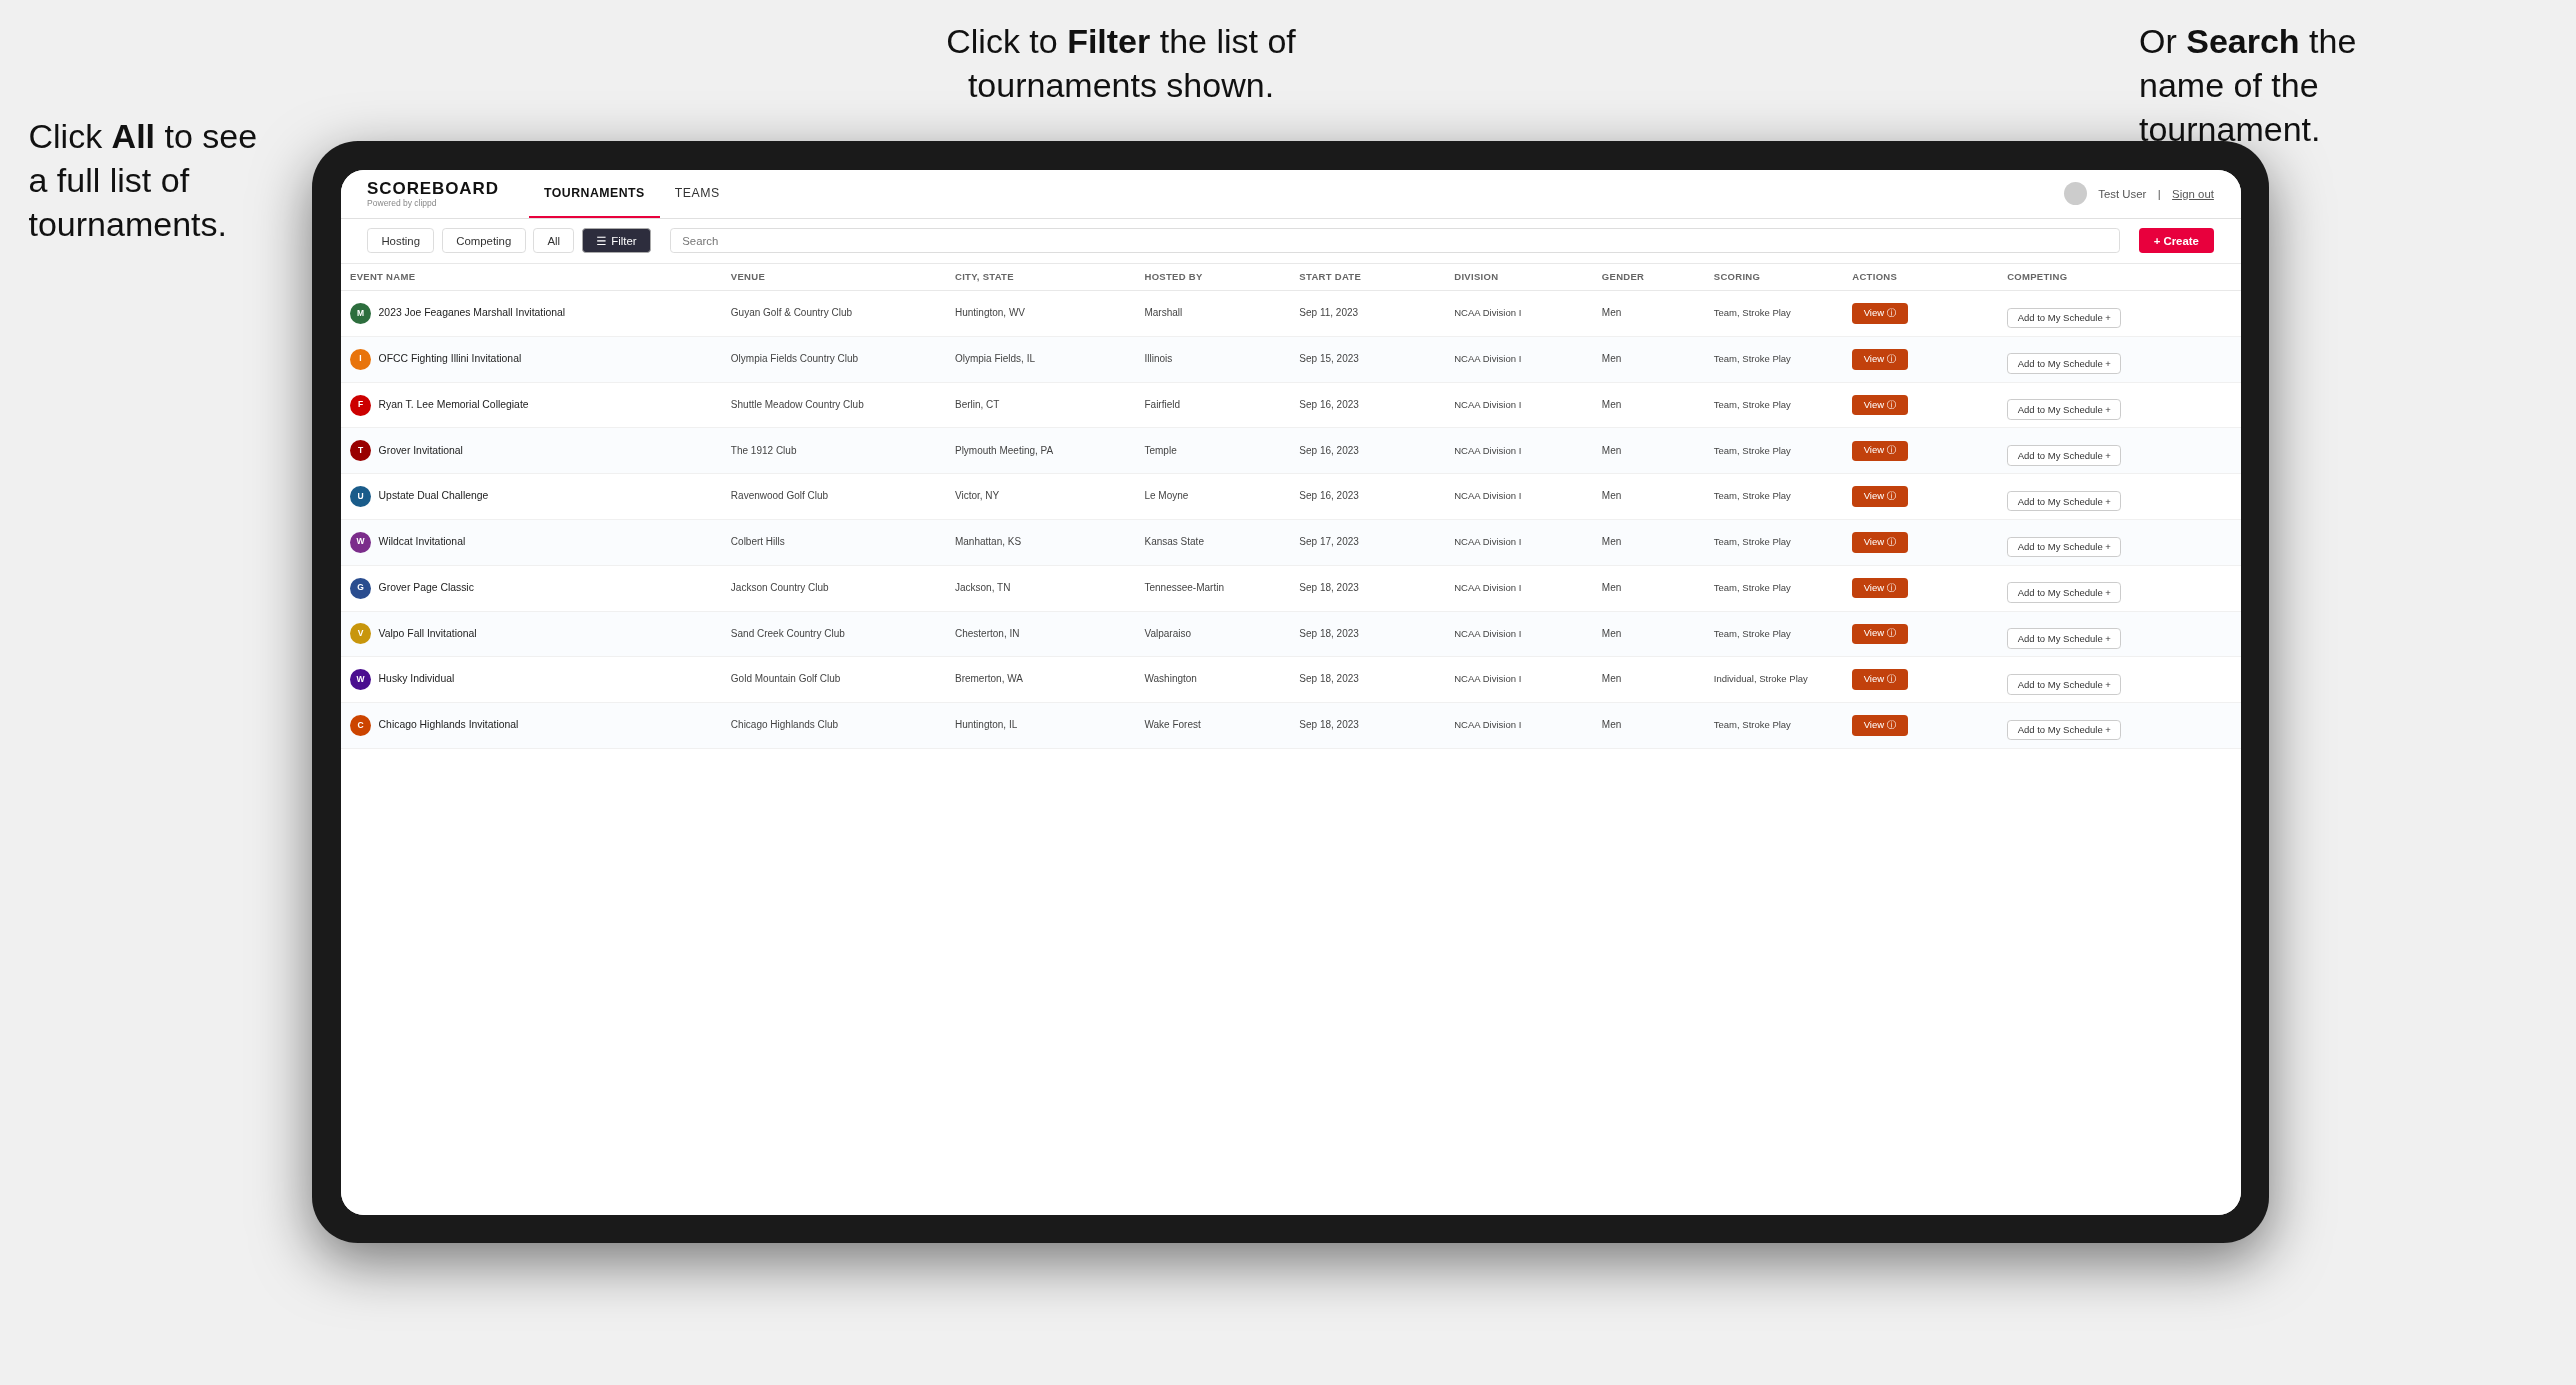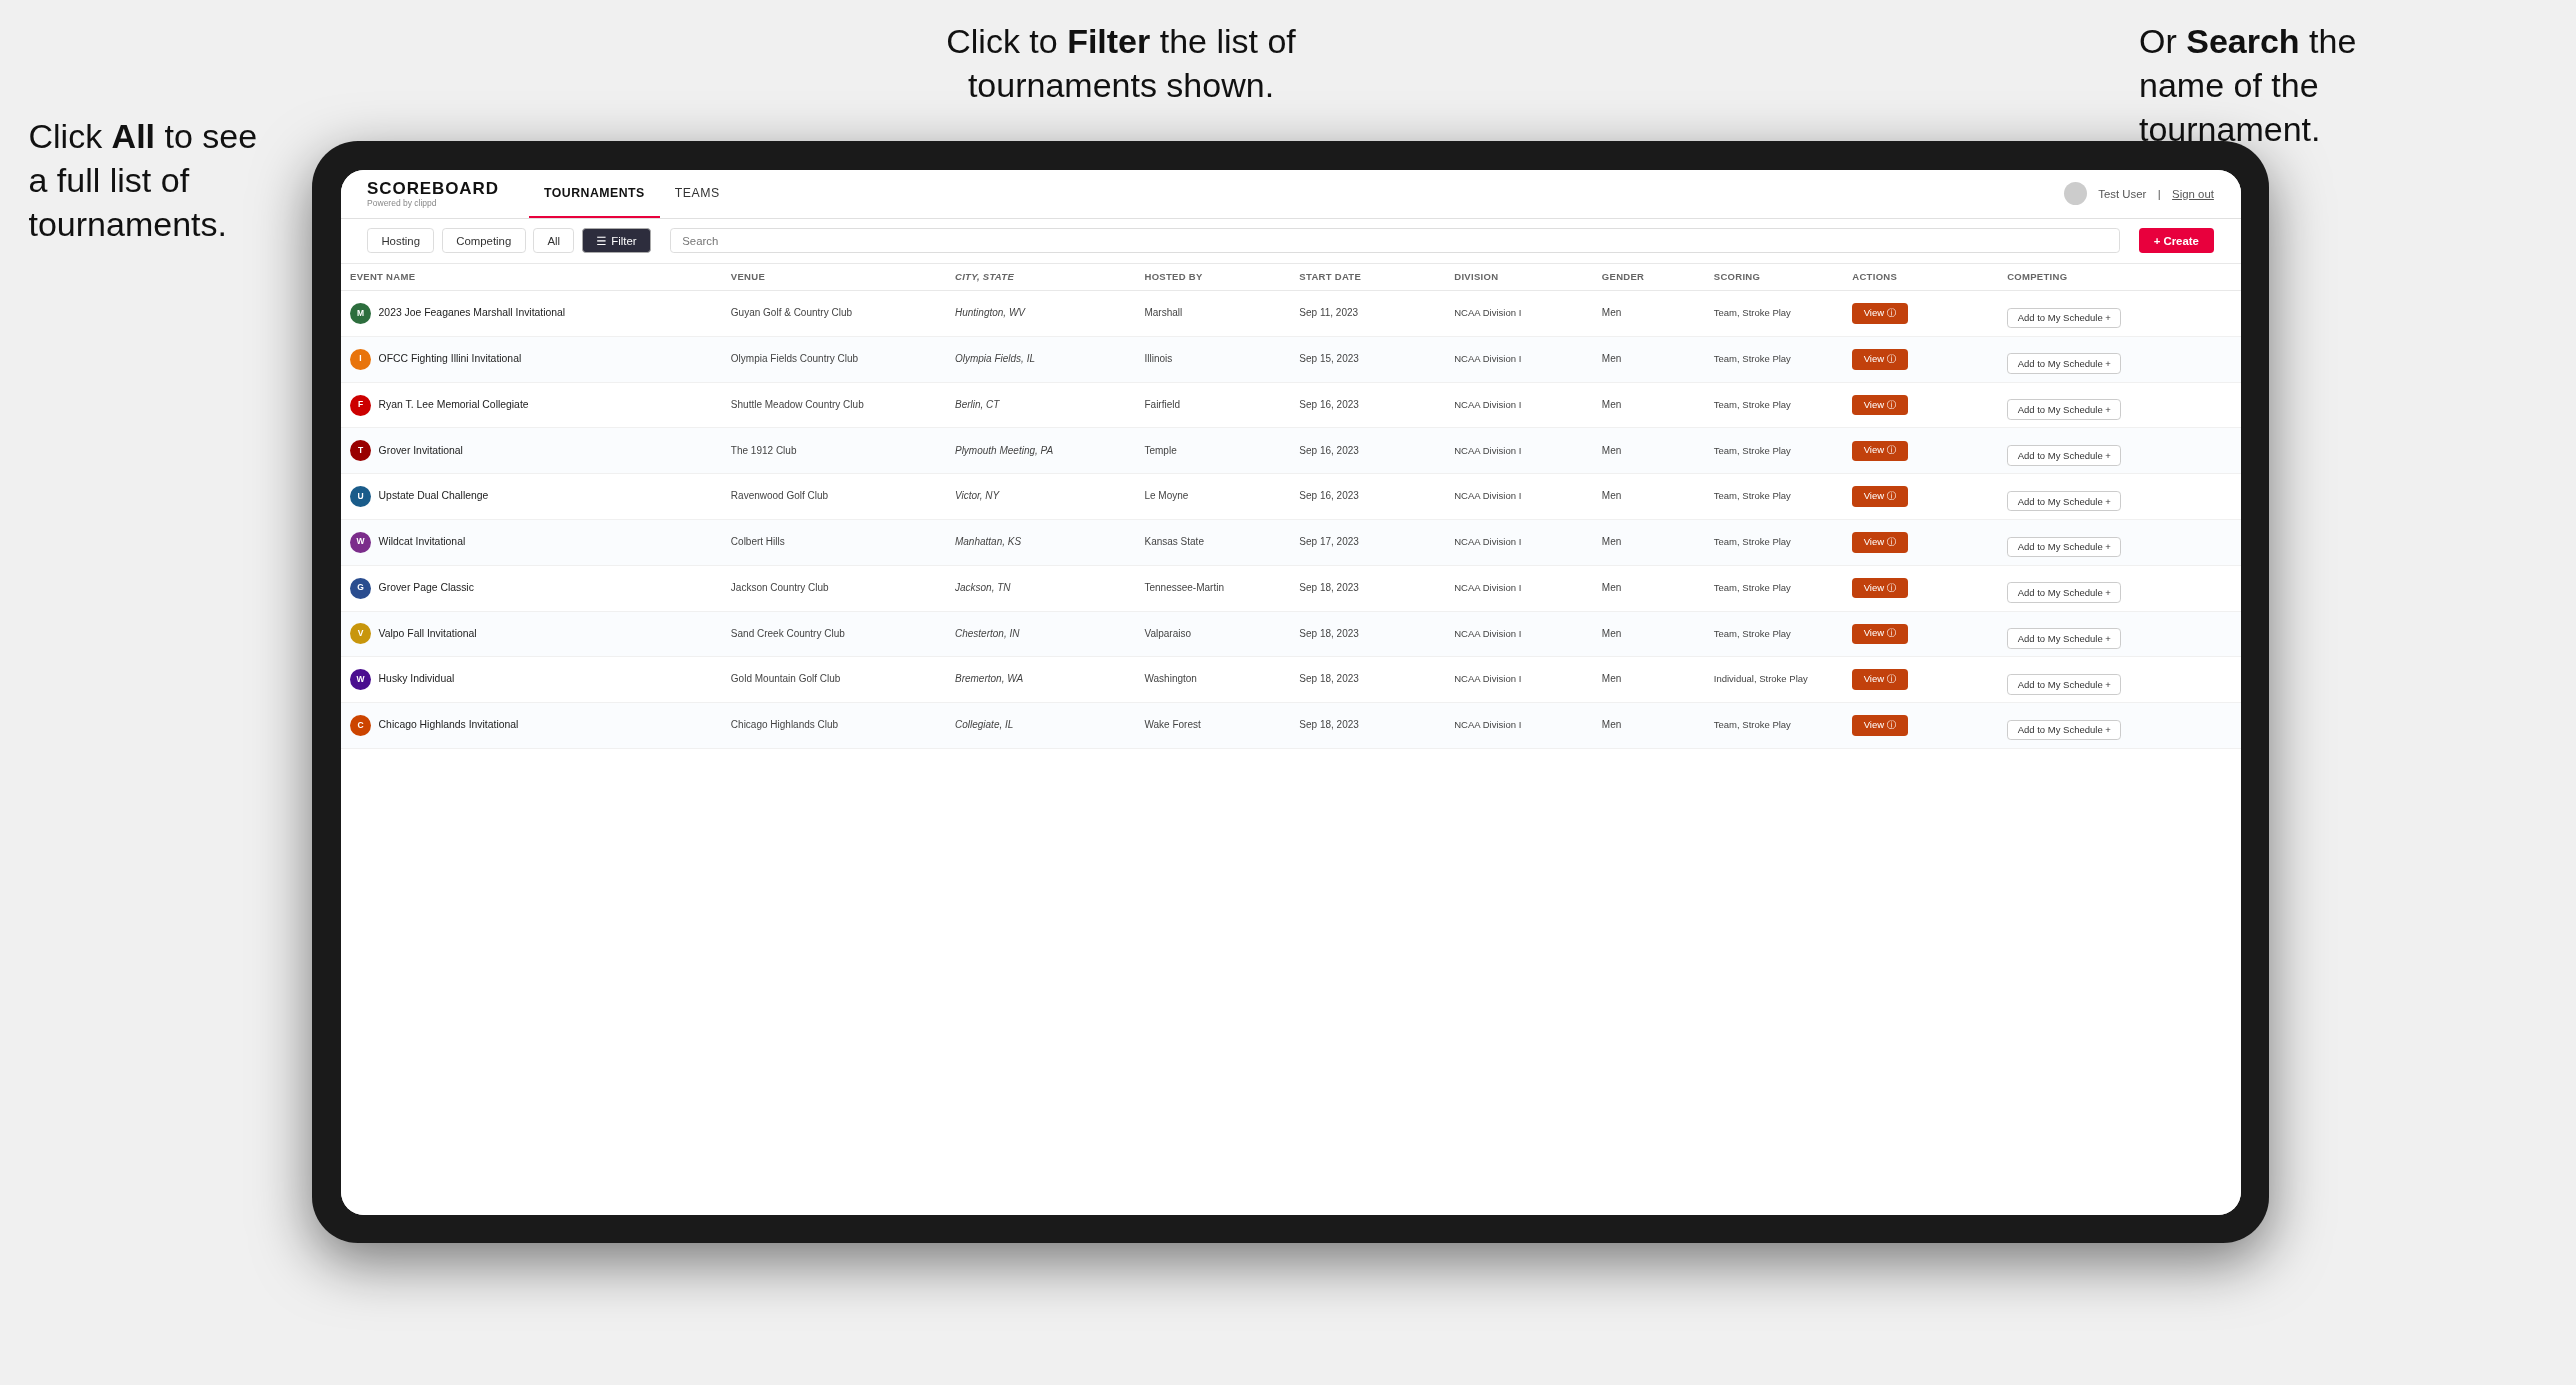--- a/index.html
+++ b/index.html
@@ -296,21 +296,21 @@
       cursor: pointer;
       white-space: nowrap;
       display: flex;
       align-items: center;
       gap: 2.8px;
       margin-top: 9px;
     }
 
     .col-event { width: 209px; }
     .col-venue { width: 123px; }
-    .col-city { width: 104px; font-style: italic; }
+    .col-city { width: 104px; }
     .col-hosted { width: 85px; }
     .col-date { width: 85px; }
     .col-division { width: 81px; }
     .col-gender { width: 52px; }
     .col-scoring { width: 76px; }
     .col-actions { width: 85px; }
     .col-competing { width: 133px; }
   </style>
 </head>
 <body>
@@ -751,21 +751,21 @@
     <td class="col-event">
       <div class="event-name-cell">
         <div class="team-logo" style="background:#cc4400">C</div>
         <span class="event-name-text">Chicago Highlands Invitational</span>
       </div>
     </td>
     <td class="col-venue">
       <span class="venue-text">Chicago Highlands Club</span>
     </td>
     <td class="col-city">
-      <span class="venue-text">Collegiate, IL</span>
+      <span class="venue-text">Huntington, IL</span>
     </td>
     <td class="col-hosted">
       <span class="venue-text">Wake Forest</span>
     </td>
     <td class="col-date">
       <span class="date-text">Sep 18, 2023</span>
     </td>
     <td class="col-division">
       <span class="division-text">NCAA Division I</span>
     </td>

